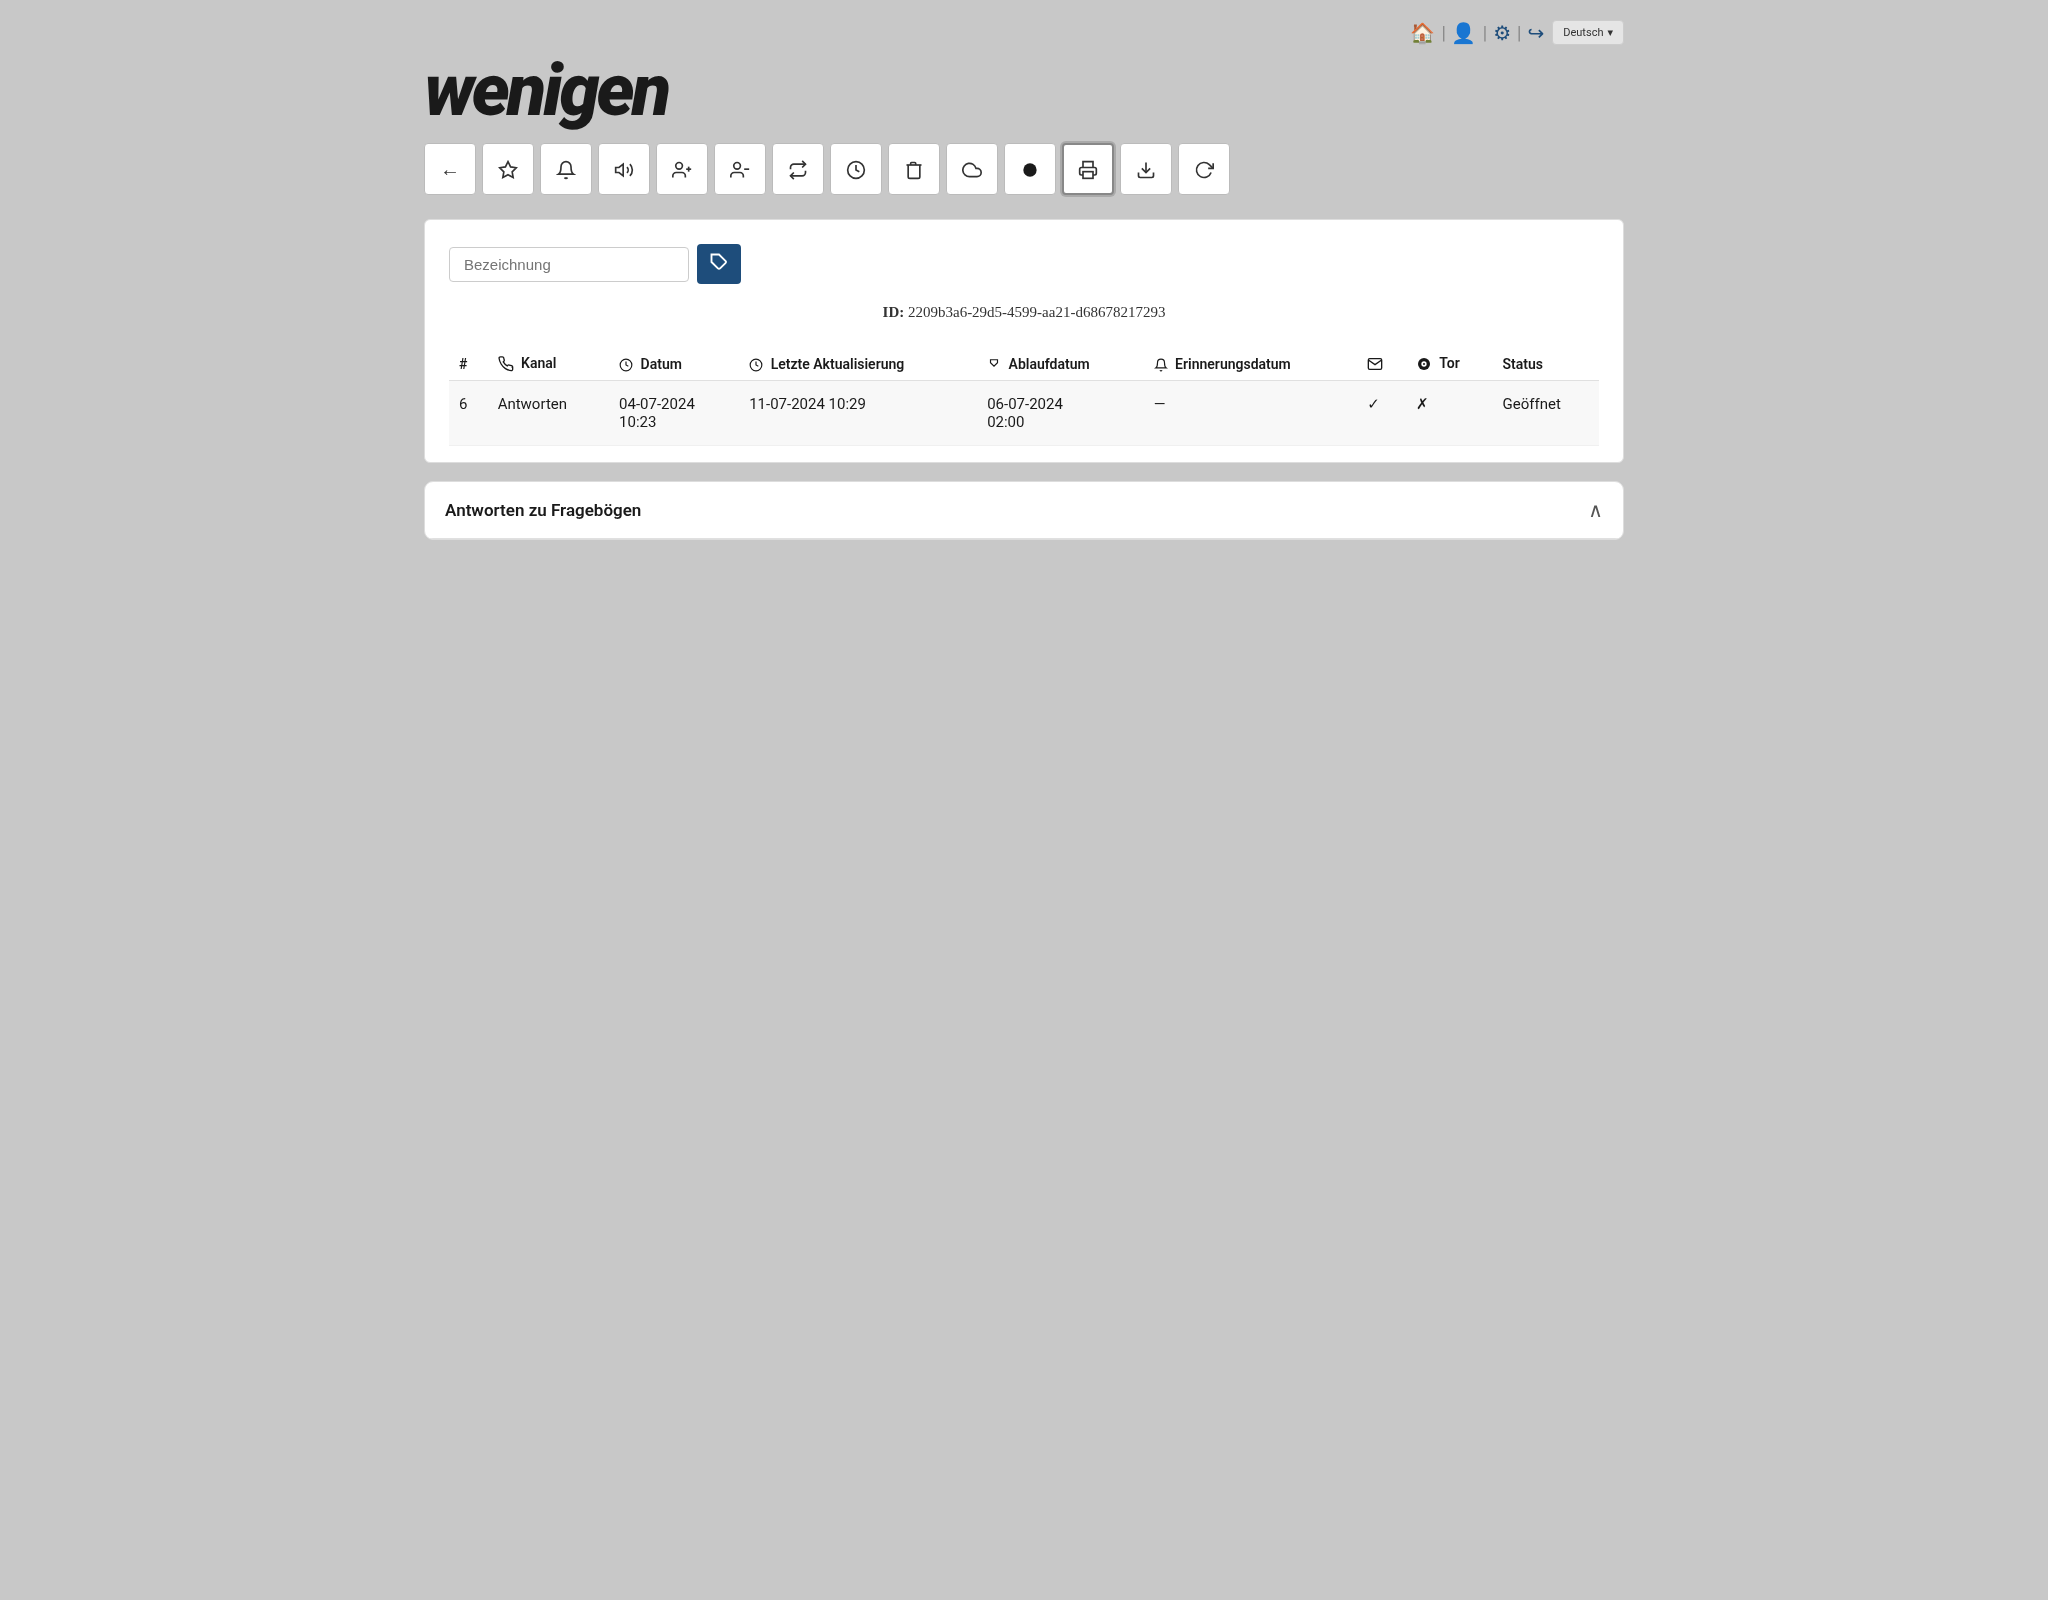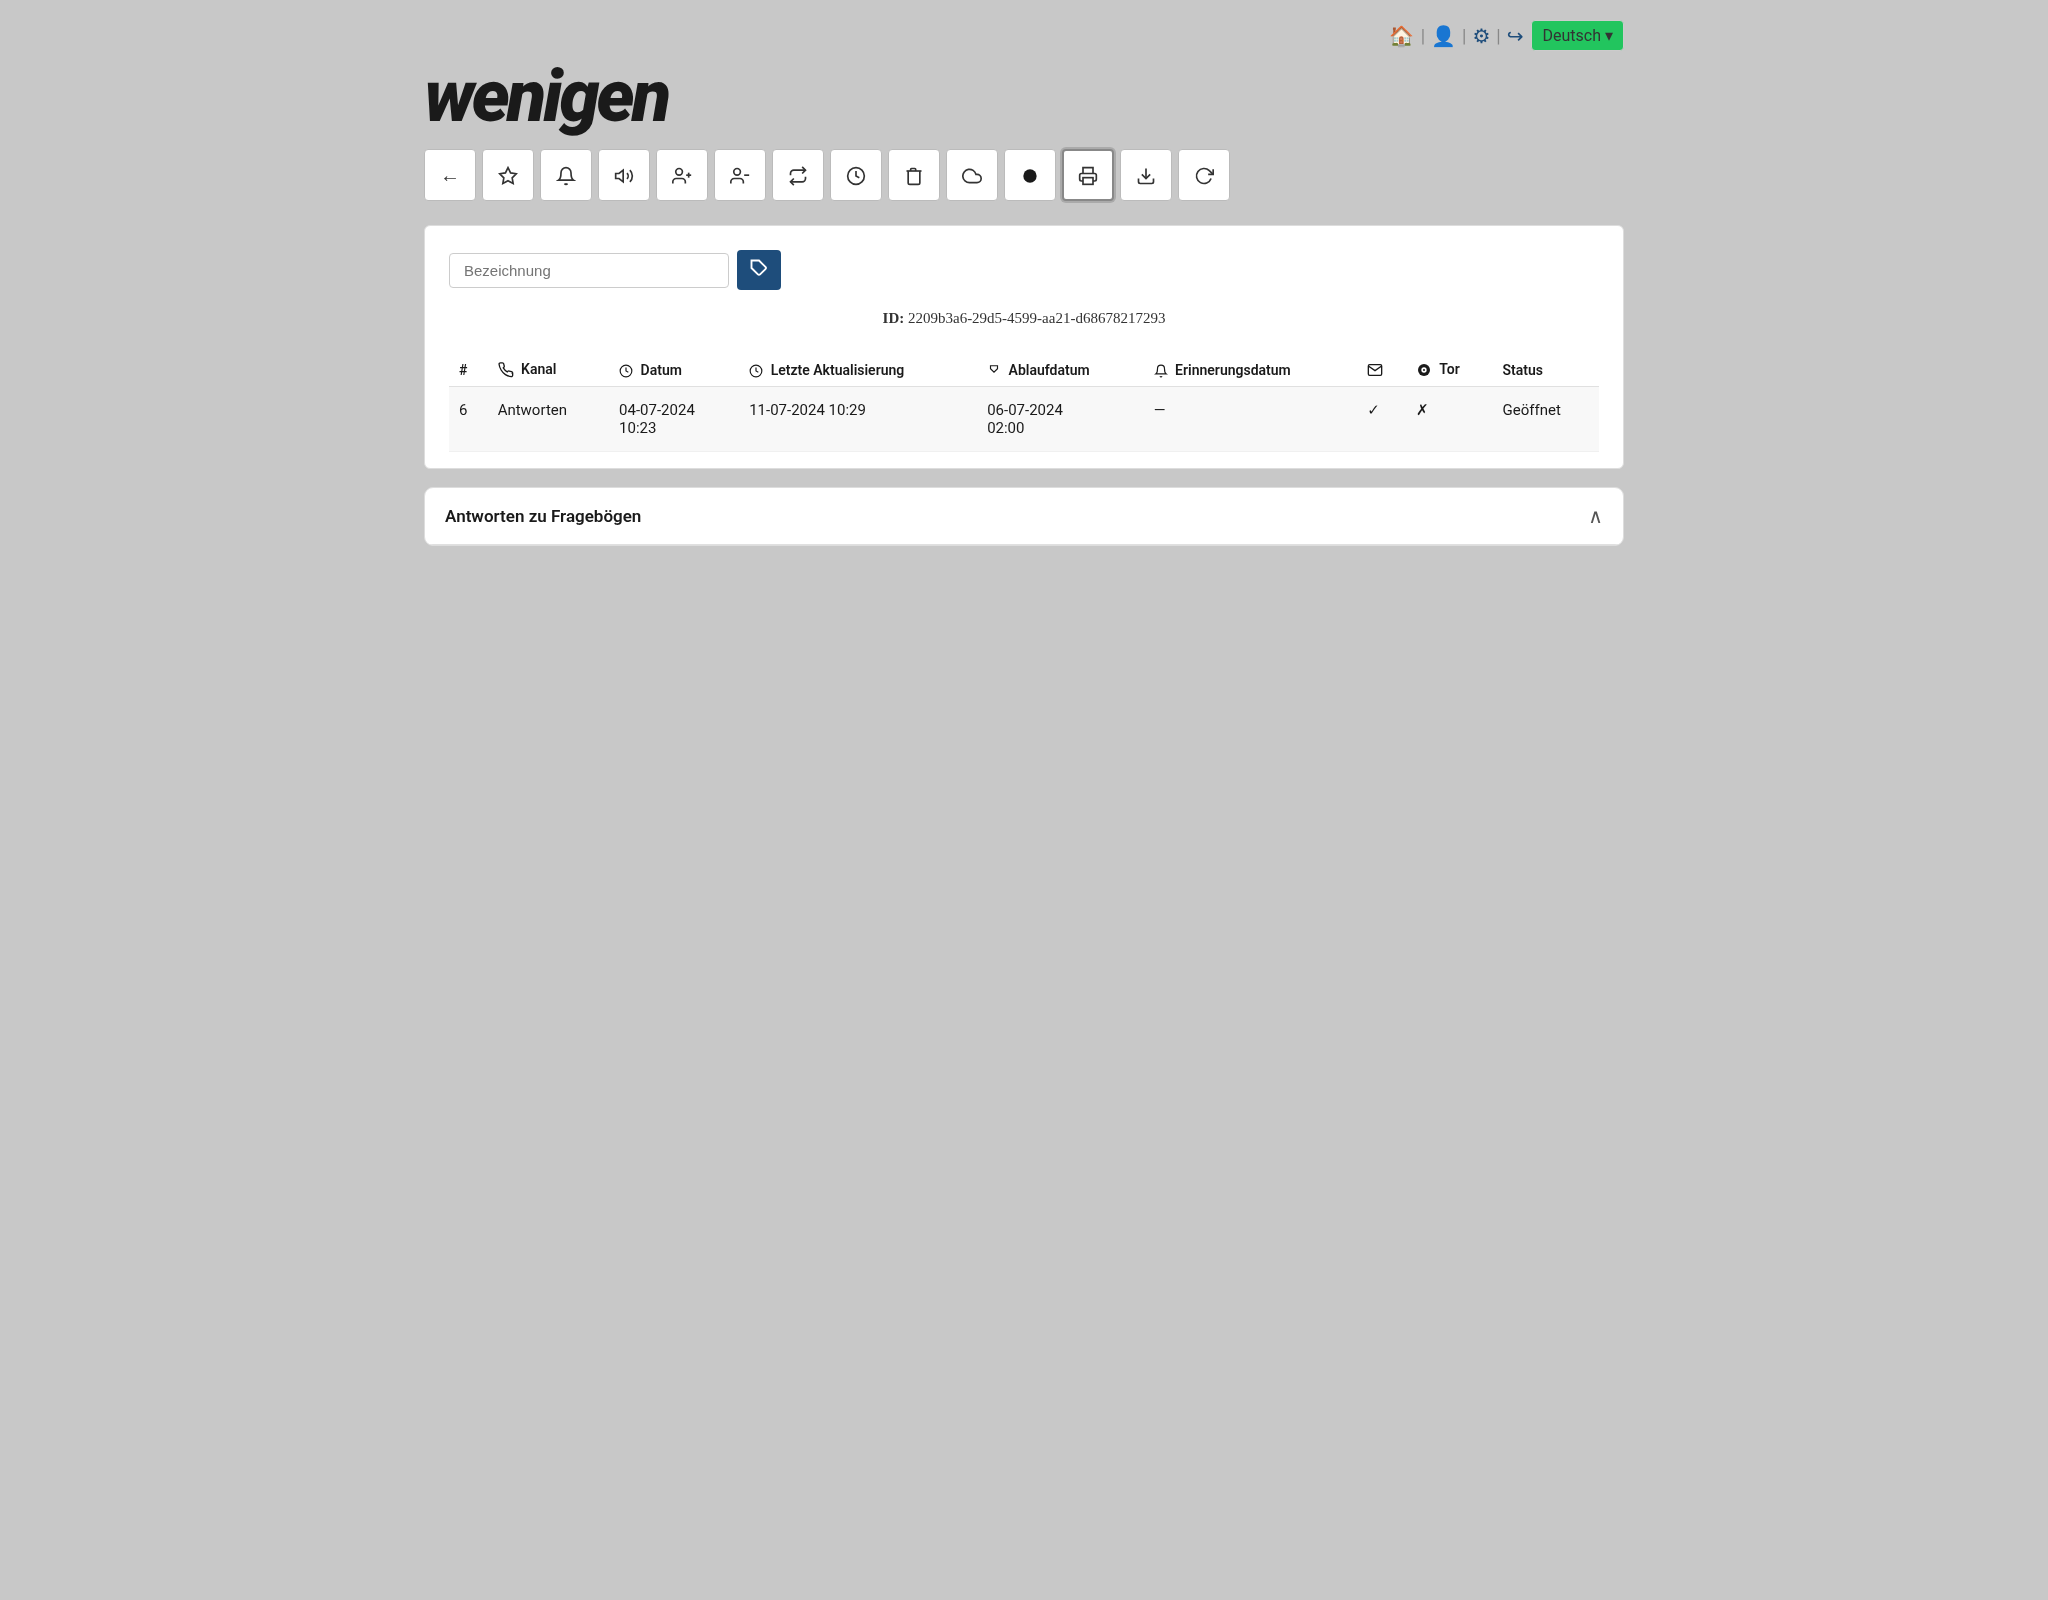--- a/index.html
+++ b/index.html
@@ -38,23 +38,23 @@
       cursor: pointer;
     }
 
     .top-nav-icons .divider {
       color: #888;
       font-size: 18px;
     }
 
     .lang-select {
       border: 1px solid #ccc;
-      background: #22c55e;
+      background: #e5e5e5;
       padding: 5px 10px;
-      font-size: 16px;
+      font-size: 11px;
       border-radius: 4px;
       color: #333;
       cursor: pointer;
       display: flex;
       align-items: center;
       gap: 4px;
     }
 
     .logo {
       font-size: 72px;
@@ -118,21 +118,21 @@
       gap: 8px;
       margin-bottom: 20px;
     }
 
     .bezeichnung-input {
       border: 1px solid #ccc;
       border-radius: 4px;
       padding: 8px 14px;
       font-size: 15px;
       color: #999;
-      width: 280px;
+      width: 240px;
       outline: none;
       background: #fff;
     }
 
     .bezeichnung-btn {
       background: #1e4d7b;
       border: none;
       border-radius: 4px;
       width: 44px;
       height: 40px;

